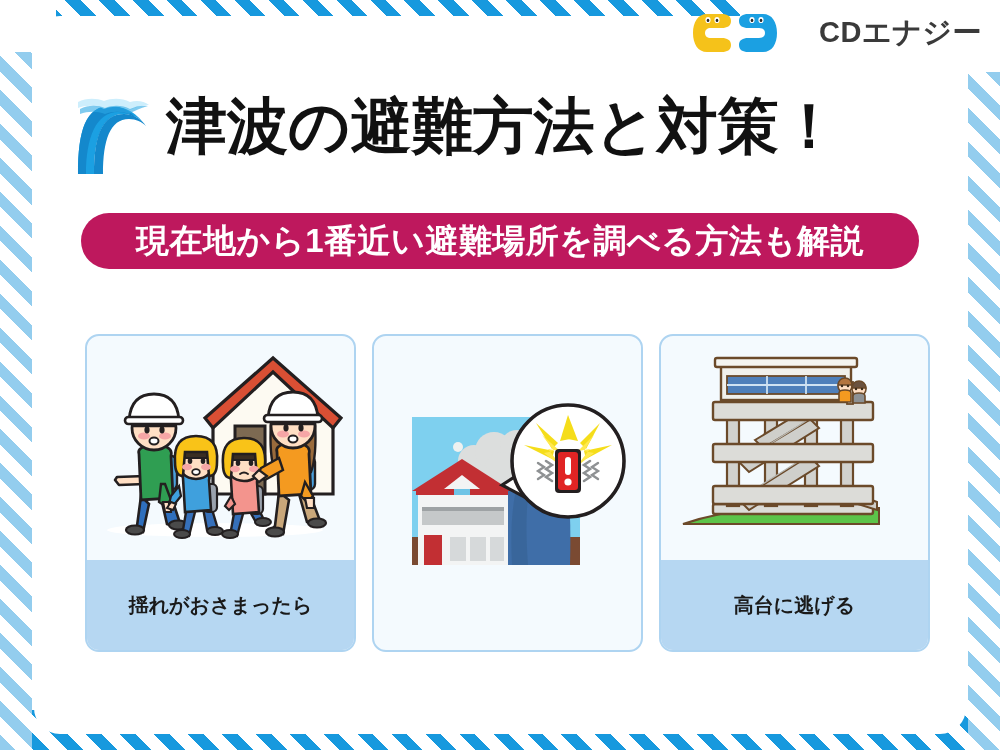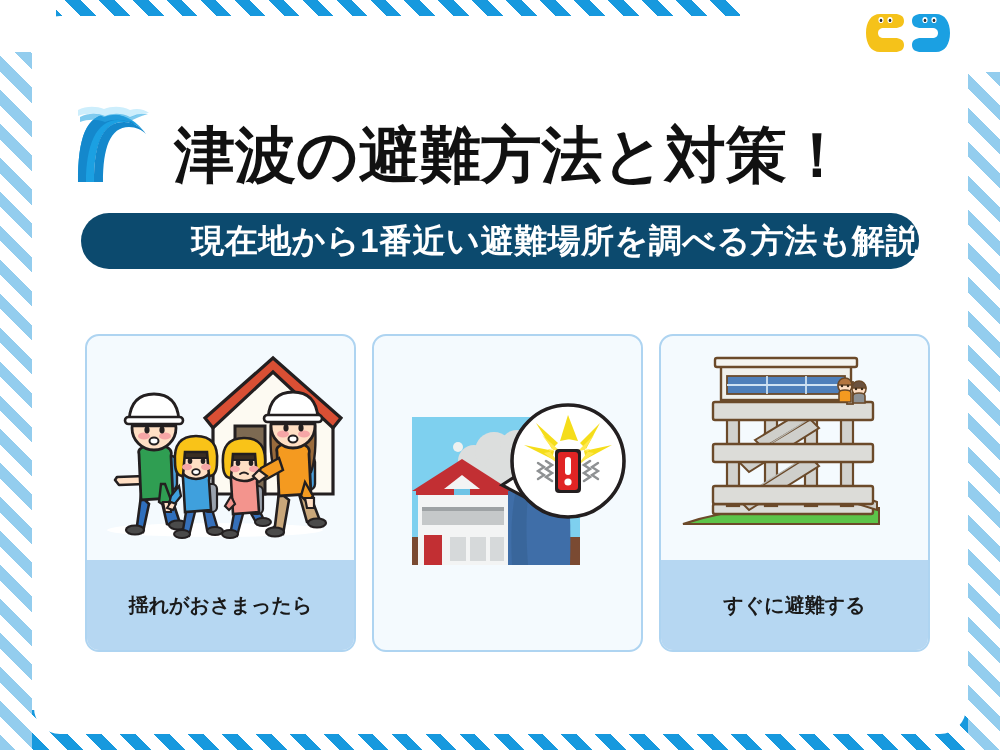--- a/index.html
+++ b/index.html
@@ -84,42 +84,42 @@
     letter-spacing: 0.5px;
     white-space: nowrap;
     font-family: "Liberation Sans", "DejaVu Sans", sans-serif;
   }
 
   
   .title-row {
     position: absolute;
     left: 72px; top: 96px;
     width: 870px; height: 90px;
-    display: flex; align-items: flex-end; gap: 20px;
+    display: flex; align-items: flex-start; gap: 12px;
     z-index: 8;
   }
   .wave-icon { width: 82px; height: 82px; flex: 0 0 auto; }
   .title-text {
     font-size: 61px;
     font-weight: bold;
     color: #111111;
     letter-spacing: 0px;
     white-space: nowrap;
     line-height: 1;
     font-family: "Liberation Sans", "DejaVu Sans", sans-serif;
   }
 
   
   .subtitle-pill {
     position: absolute;
     left: 81px; top: 213px;
     width: 838px; height: 56px;
-    background: #0c4a6e;
+    background: #be185d;
     border-radius: 28px;
-    display: flex; align-items: center; justify-content: flex-end;
+    display: flex; align-items: center; justify-content: center;
     z-index: 8;
   }
   .subtitle-text {
     font-size: 33px;
     font-weight: bold;
     color: #ffffff;
     letter-spacing: 0.5px;
     white-space: nowrap;
     font-family: "Liberation Sans", "DejaVu Sans", sans-serif;
   }
@@ -202,20 +202,21 @@
       <ellipse cx="17" cy="9" rx="2.6" ry="3.1" fill="#ffffff"></ellipse>
         <ellipse cx="17" cy="9.4" rx="1.3" ry="1.6" fill="#2b2b2b"></ellipse>
       <ellipse cx="26" cy="9" rx="2.6" ry="3.1" fill="#ffffff"></ellipse>
         <ellipse cx="26" cy="9.4" rx="1.3" ry="1.6" fill="#2b2b2b"></ellipse>
 
       <ellipse cx="61" cy="9" rx="2.6" ry="3.1" fill="#ffffff"></ellipse>
         <ellipse cx="61" cy="9.4" rx="1.3" ry="1.6" fill="#2b2b2b"></ellipse>
       <ellipse cx="70" cy="9" rx="2.6" ry="3.1" fill="#ffffff"></ellipse>
         <ellipse cx="70" cy="9.4" rx="1.3" ry="1.6" fill="#2b2b2b"></ellipse>
     </svg>
+    <span class="logo-text">CDエナジー</span>
   </div>
 
   <div class="title-row">
     <svg class="wave-icon" viewBox="0 0 82 82">
       <path d="M6 78 C6 34 14 10 38 10 C58 10 68 22 74 30 C70 24 62 18 52 18 C30 18 22 42 22 78 Z" fill="#1ba0e2"></path>
       <path d="M6 78 C6 34 14 10 38 10 C50 10 58 15 64 22 C58 18 52 16 46 16 C24 16 14 42 14 78 Z" fill="#1488cc"></path>
       <path d="M22 78 C22 40 30 18 52 18 C62 18 70 24 74 30 C70 26 64 23 57 23 C38 23 31 44 31 78 Z" fill="#1488cc"></path>
       <path d="M6 6 C14 2 24 2 32 5 C40 2 50 2 58 6 C65 4 72 5 77 9 C70 9 64 11 58 14 C50 10 40 10 32 13 C24 9 14 9 6 12 Z" fill="#cdeefc"></path>
       <path d="M8 13 C16 9 25 9 33 12 C41 9 50 9 58 13 C64 10 70 9 76 10 C68 12 62 15 57 18 C49 15 41 15 33 18 C25 15 16 15 8 18 Z" fill="#2ba8e4" opacity="0.6"></path>
     </svg>
@@ -459,18 +460,18 @@
 
             <ellipse cx="190" cy="45" rx="7" ry="7" fill="#ffdfc4" stroke="#6b4a2a" stroke-width="1.6"></ellipse>
             <path d="M183 44 Q184 37 190 37 Q196 37 197 44 Z" fill="#6a5240" stroke="#6b4a2a" stroke-width="1.4"></path>
             <path d="M184 52 Q184 49 190 49 Q196 49 196 52 L196 59 L184 59 Z" fill="#8d9194" stroke="#6b4a2a" stroke-width="1.6"></path>
             <circle cx="187" cy="45" r="1.2" fill="#3a2a1a"></circle>
               <circle cx="193" cy="45" r="1.2" fill="#3a2a1a"></circle>
           </g>
         </svg>
       </div>
       <div class="card-caption">
-        <span class="caption-line">すぐに避難する</span>
+        <span class="caption-line">高台に逃げる</span>
       </div>
     </div>
 
   </div>
 </div>
 
 </body></html>

